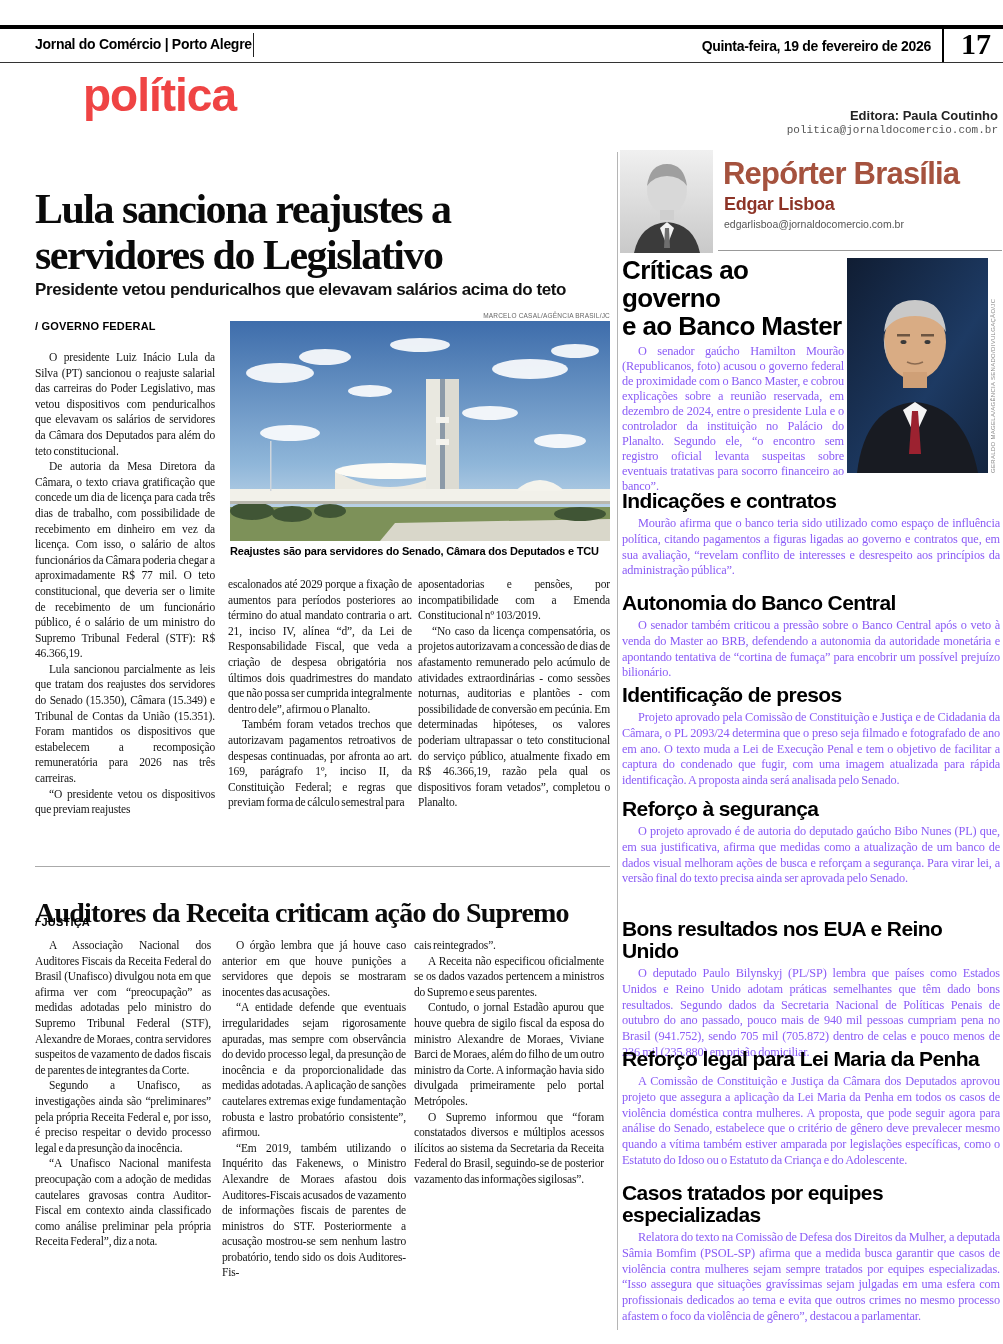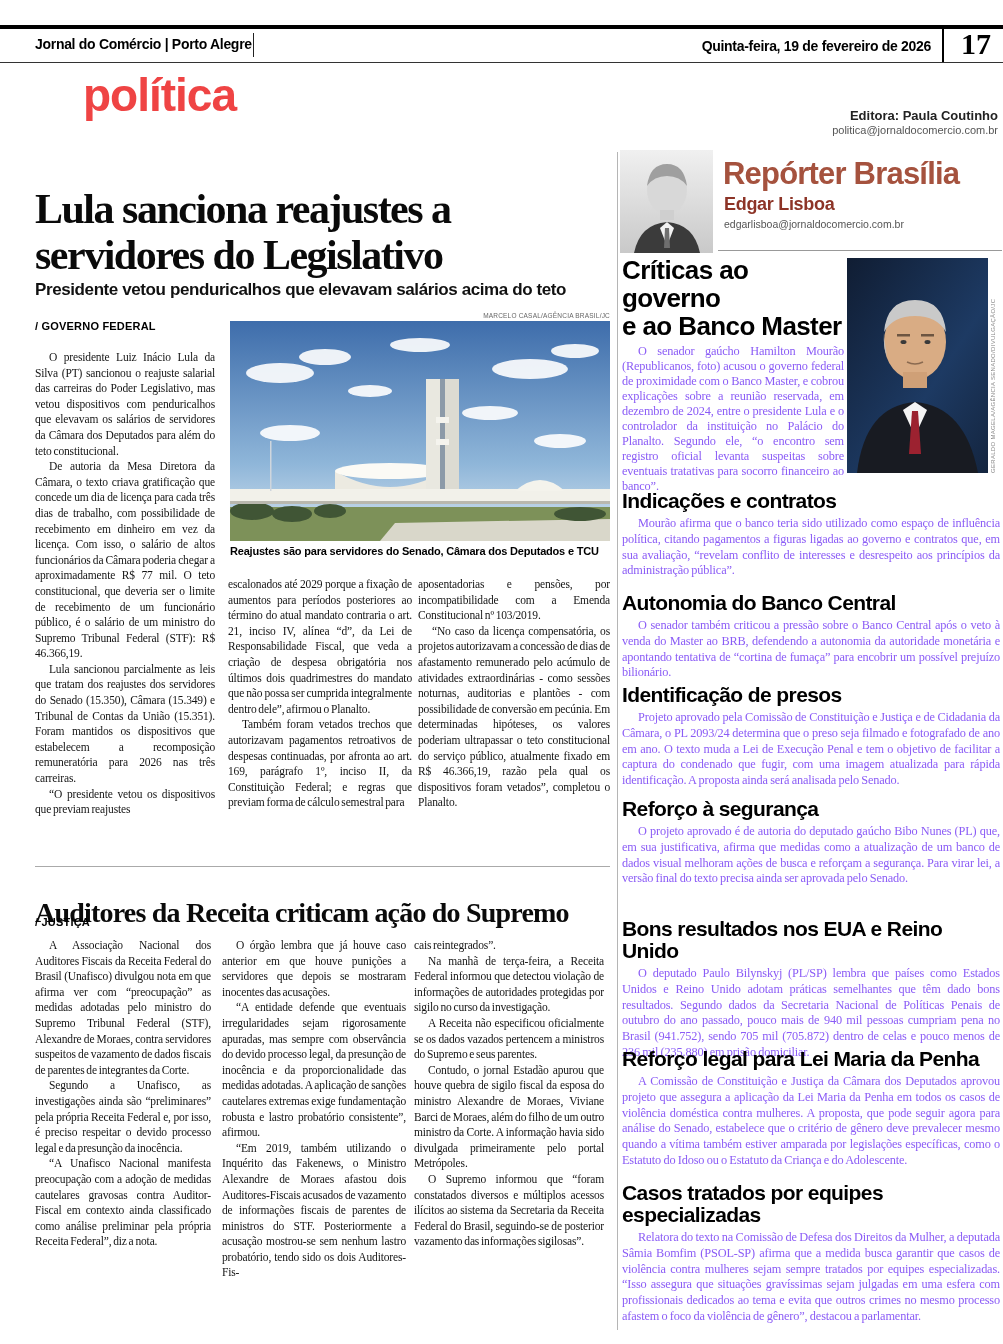--- a/index.html
+++ b/index.html
@@ -15,21 +15,21 @@
              font-weight:bold;font-size:14px;letter-spacing:-0.3px;color:#000;}
   .mast-vrule2{position:absolute;left:942px;top:25px;width:2px;height:37px;background:#000;}
   .page-num{position:absolute;left:952px;top:27px;width:48px;text-align:center;
             font-family:Liberation Serif, serif;font-weight:bold;font-size:30px;color:#000;}
   .head-rule{position:absolute;left:0;top:62px;width:1003px;height:1px;background:#333;}
   .section-title{position:absolute;left:57px;top:68px;font-family:"Liberation Sans",sans-serif;
                  font-weight:bold;font-size:46px;letter-spacing:-1px;color:#ef4444;margin-left:26px;}
   .editor{position:absolute;right:5px;top:108px;text-align:right;
           font-family:"Liberation Sans",sans-serif;font-weight:bold;font-size:13px;color:#222;}
   .editor-email{position:absolute;right:5px;top:124px;text-align:right;
-          font-family:Liberation Sans, sans-serif;font-size:11px;color:#555;}
+          font-family:Liberation Mono, monospace;font-size:11px;color:#555;}
 
   
   .kicker{font-family:"Liberation Sans",sans-serif;font-weight:bold;font-size:11px;
           letter-spacing:0.2px;color:#000;text-align:right;}
   .bodycol{position:absolute;overflow:hidden;font-size:11.5px;line-height:15.6px;
            text-align:justify;letter-spacing:-0.15px;word-spacing:-0.9px;hyphens:auto;}
   .bodycol p{margin:0;text-indent:14px;}
   .bodycol p.noindent{text-indent:0;}
 
   
@@ -169,21 +169,20 @@
     <p>Segundo a Unafisco, as investigações ainda são “preliminares” pela própria Receita Federal e, por isso, é preciso respeitar o devido processo legal e da presunção da inocência.</p>
     <p>“A Unafisco Nacional manifesta preocupação com a adoção de medidas cautelares gravosas contra Auditor-Fiscal em contexto ainda classificado como análise preliminar pela própria Receita Federal”, diz a nota.</p>
   </div>
   <div class="bodycol a2c2">
     <p>O órgão lembra que já houve caso anterior em que houve punições a servidores que depois se mostraram inocentes das acusações.</p>
     <p>“A entidade defende que eventuais irregularidades sejam rigorosamente apuradas, mas sempre com observância do devido processo legal, da presunção de inocência e da proporcionalidade das medidas adotadas. A aplicação de sanções cautelares extremas exige fundamentação robusta e lastro probatório consistente”, afirmou.</p>
     <p>“Em 2019, também utilizando o Inquérito das Fakenews, o Ministro Alexandre de Moraes afastou dois Auditores-Fiscais acusados de vazamento de informações fiscais de parentes de ministros do STF. Posteriormente a acusação mostrou-se sem nenhum lastro probatório, tendo sido os dois Auditores-Fis-</p>
   </div>
   <div class="bodycol a2c3">
     <p class="noindent">cais reintegrados”.</p>
-    <p>Na manhã de terça-feira, a Receita Federal informou que detectou violação de informações de autoridades protegidas por sigilo no curso da investigação.</p>
     <p>A Receita não especificou oficialmente se os dados vazados pertencem a ministros do Supremo e seus parentes.</p>
     <p>Contudo, o jornal Estadão apurou que houve quebra de sigilo fiscal da esposa do ministro Alexandre de Moraes, Viviane Barci de Moraes, além do filho de um outro ministro da Corte. A informação havia sido divulgada primeiramente pelo portal Metrópoles.</p>
     <p>O Supremo informou que “foram constatados diversos e múltiplos acessos ilícitos ao sistema da Secretaria da Receita Federal do Brasil, seguindo-se de posterior vazamento das informações sigilosas”.</p>
   </div>
 
   <div class="col-vrule"></div>
 
   <div class="rep-header">
     <svg class="rep-photo" viewBox="0 0 93 103" preserveAspectRatio="none">
       <defs>

